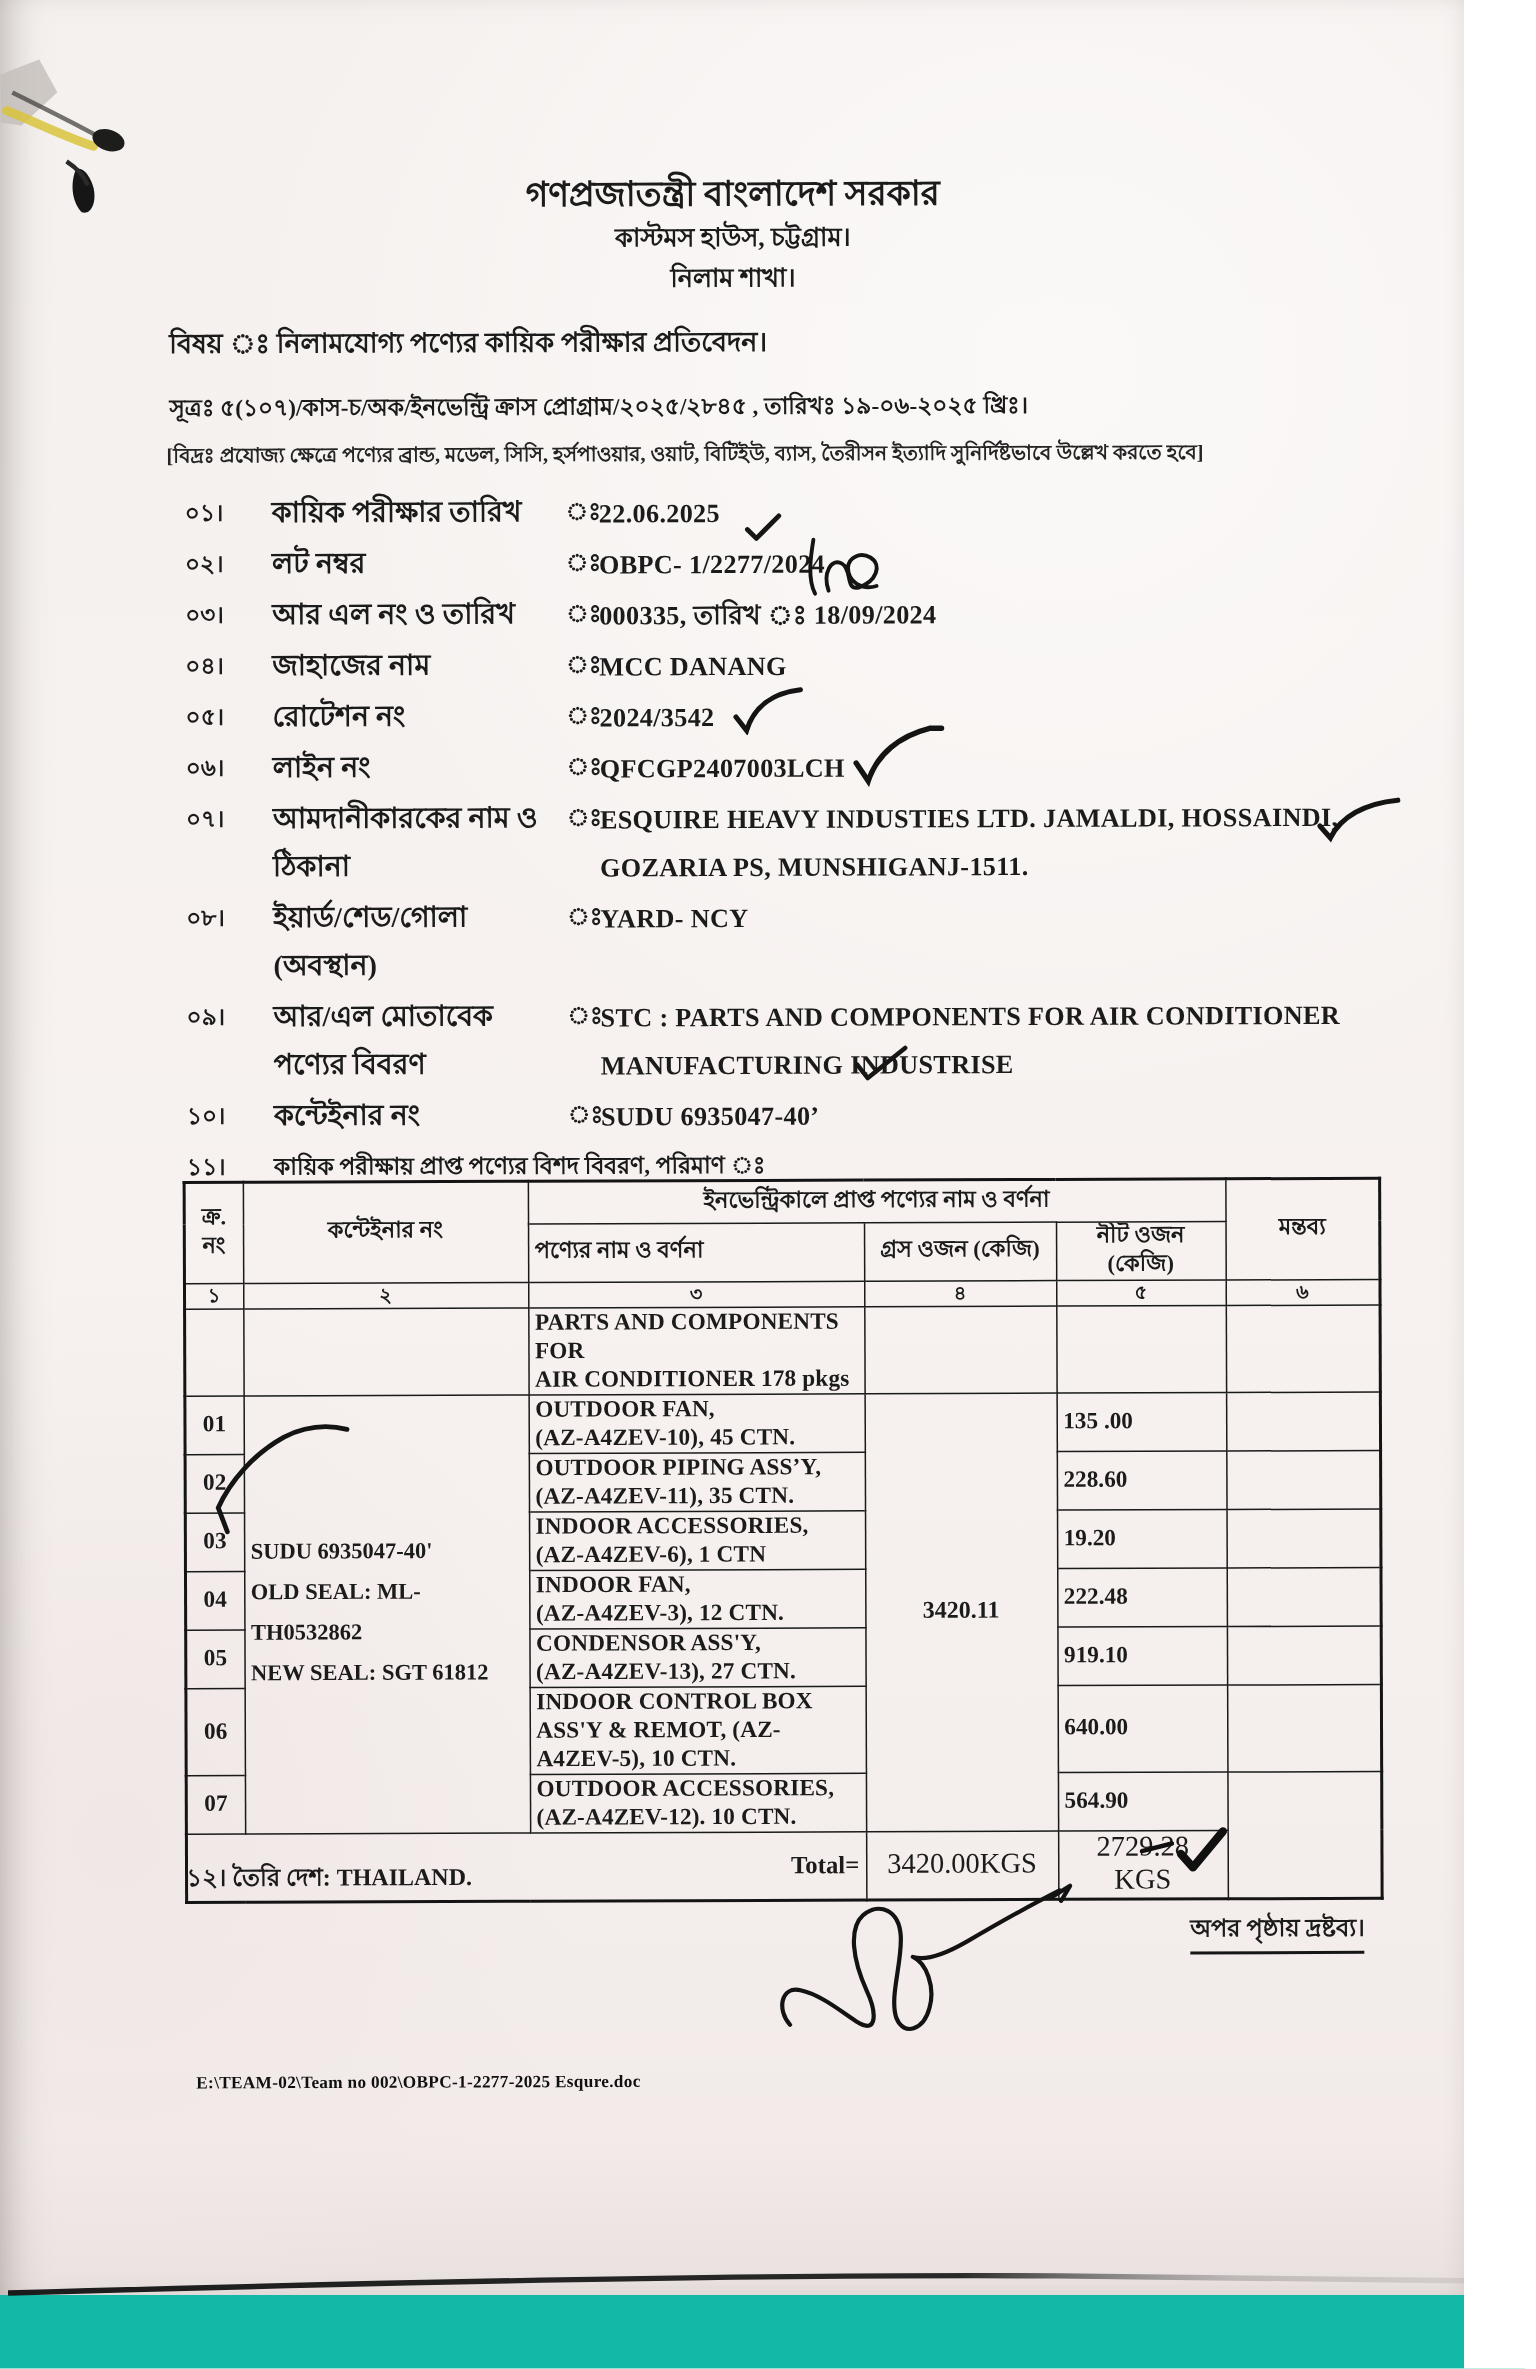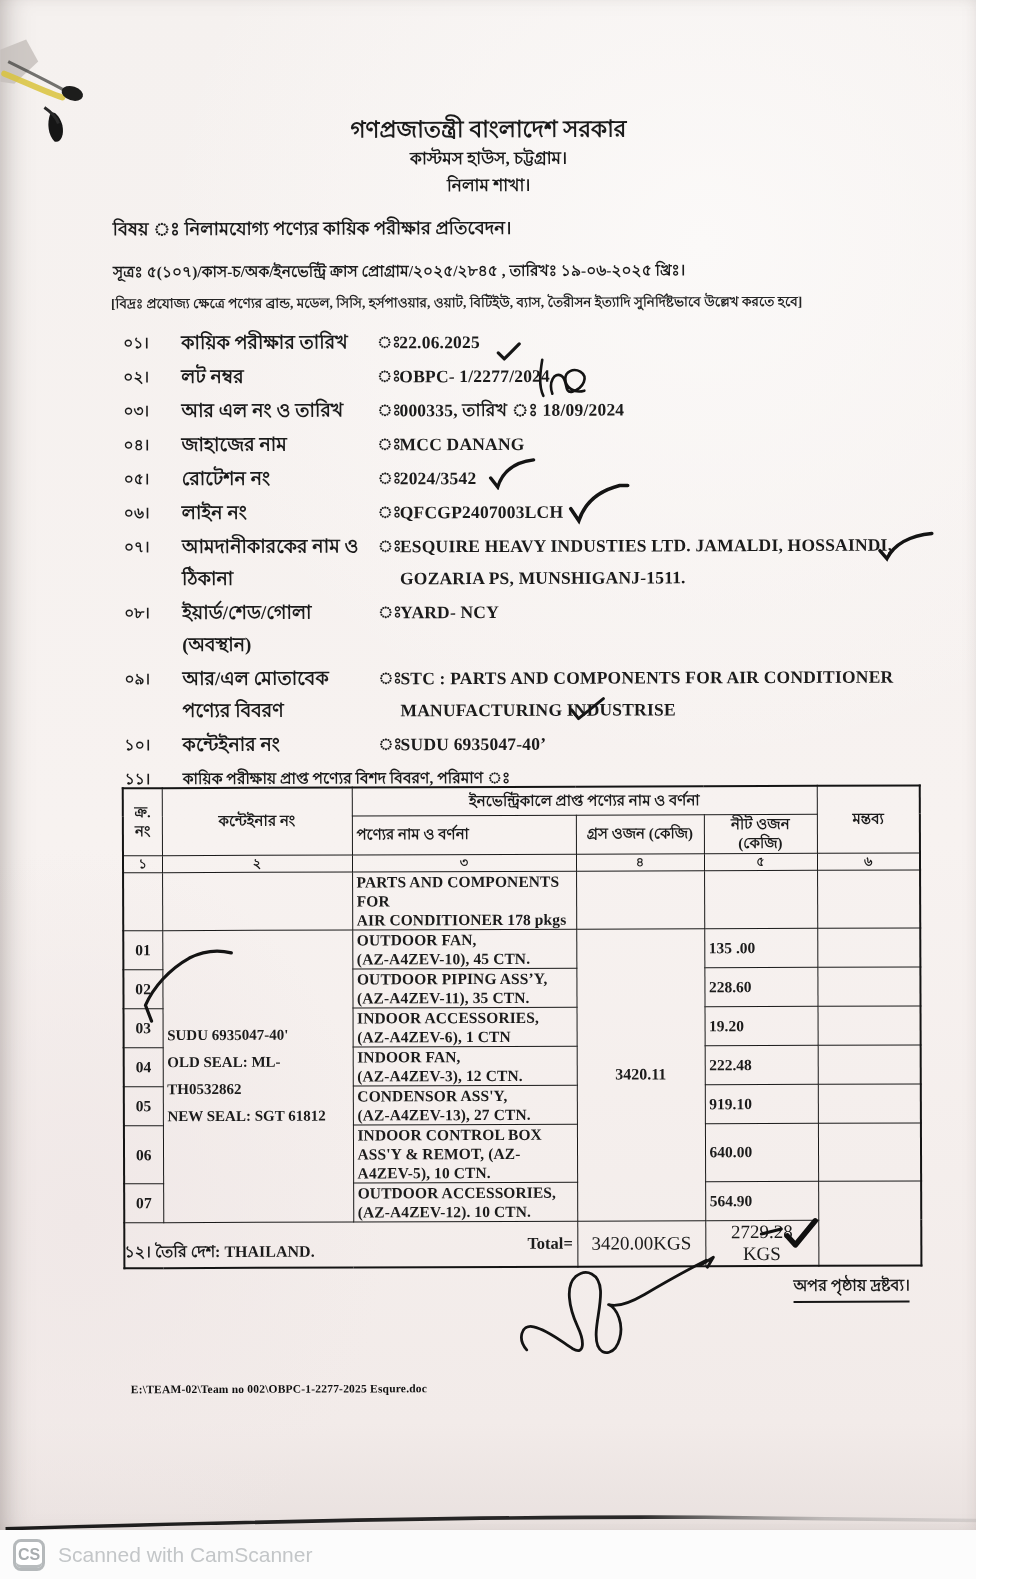--- a/index.html
+++ b/index.html
@@ -327,17 +327,13 @@
               <stop offset=".8" stop-color="#6f6f6f" stop-opacity=".35"></stop>
               <stop offset="1" stop-color="#9a9a9a" stop-opacity=".18"></stop>
             </linearGradient>
           </defs>
           <path d="M0,15 C200,10 500,4 700,6 C850,8 980,10 1024,11" stroke="url(#fadeL)" stroke-width="3.6" fill="none"></path>
         </svg>
       </div>
     </div>
   </div>
 
-  <div class="cs-bar">
-    <div class="cs-logo">CS</div>
-    <div class="cs-text">Scanned with CamScanner</div>
-  </div>
 </div>
 
 </body></html>

